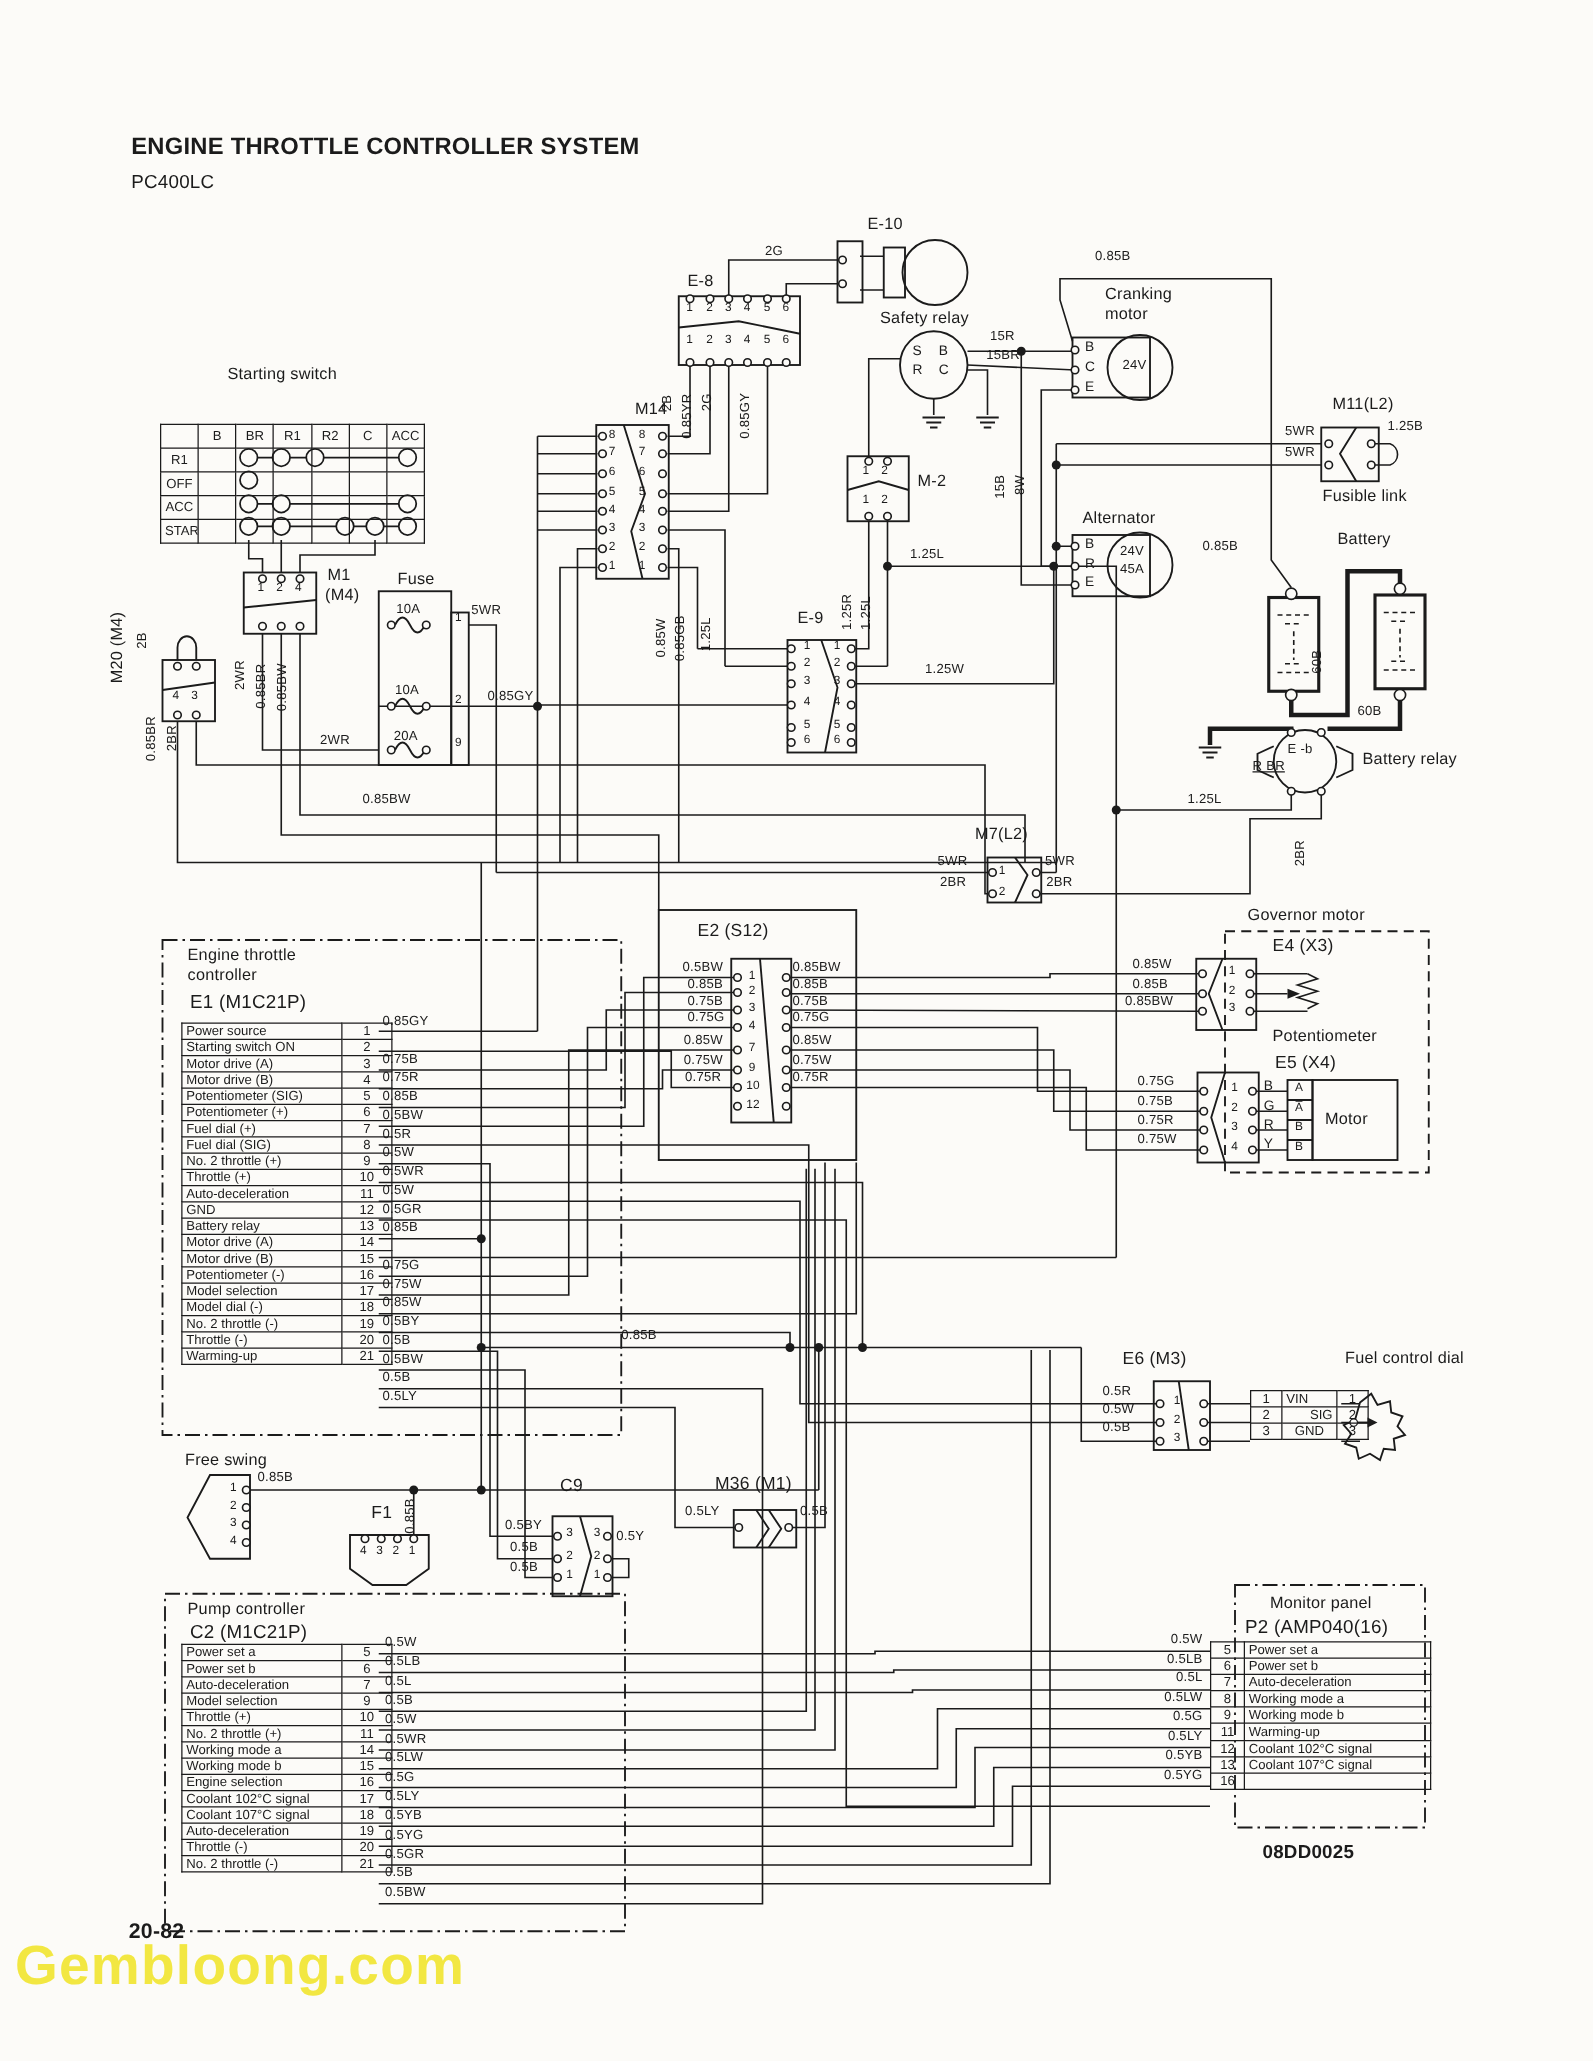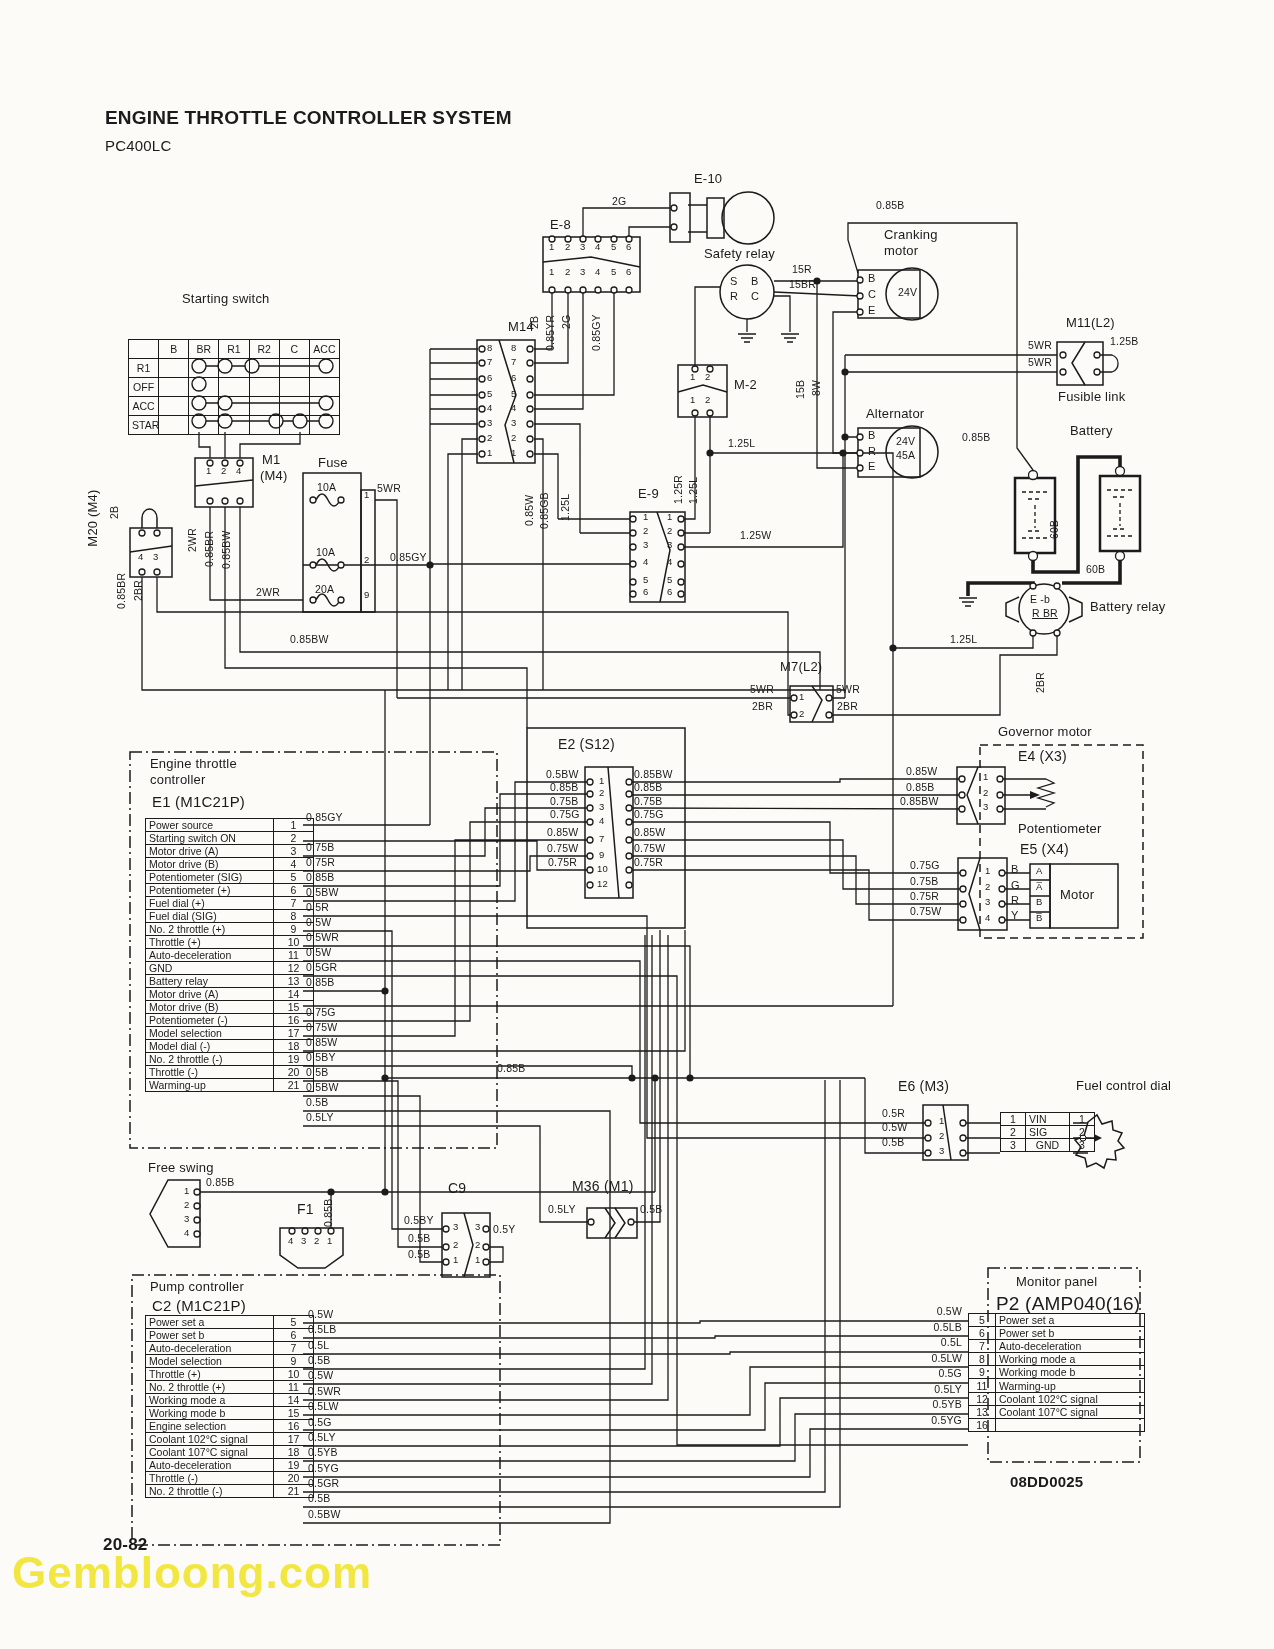--- a/index.html
+++ b/index.html
@@ -581,21 +581,21 @@
     </table>
   <table class="diag" id="dial-table" style="left:1000px;top:1112px;width:73px">
       <tbody>
         <tr>
           <td style="height:12px;width:18px;text-align:center">1</td>
           <td style="height:12px;width:37px;text-align:left">VIN</td>
           <td style="height:12px;width:18px;text-align:center">1</td>
         </tr>
         <tr>
           <td style="height:12px;width:18px;text-align:center">2</td>
-          <td style="height:12px;width:37px;text-align:left">SIG</td>
+          <td style="height:12px;width:37px;text-align:right">SIG</td>
           <td style="height:12px;width:18px;text-align:center">2</td>
         </tr>
         <tr>
           <td style="height:12px;width:18px;text-align:center">3</td>
           <td style="height:12px;width:37px;text-align:center">GND</td>
           <td style="height:12px;width:18px;text-align:center">3</td>
         </tr>
       </tbody>
     </table>
 
@@ -706,21 +706,21 @@
       <div class="lbl" style="left: 1066px; top: 316px; font-size: 13px;">M11(L2)</div>
       <div class="lbl" style="left: 1028px; top: 340px; font-size: 10.5px;">5WR</div>
       <div class="lbl" style="left: 1028px; top: 357px; font-size: 10.5px;">5WR</div>
       <div class="lbl" style="left: 1110px; top: 336px; font-size: 10.5px;">1.25B</div>
       <div class="lbl" style="left: 1058px; top: 390px; font-size: 13px;">Fusible link</div>
       <div class="lbl" style="left: 1070px; top: 424px; font-size: 13px;">Battery</div>
       <div class="lbl" style="left: 962px; top: 432px; font-size: 10.5px;">0.85B</div>
       <div class="lbl r" style="left: 1060px; top: 528px; font-size: 10.5px;">60B</div>
       <div class="lbl" style="left: 1086px; top: 564px; font-size: 10.5px;">60B</div>
       <div class="lbl" style="left: 1030px; top: 594px; font-size: 10.5px;">E -b</div>
-      <div class="lbl" style="left: 1032px; top: 608px; font-size: 10.5px; text-decoration: underline;">R BR</div>
+      <div class="lbl" style="left: 1002px; top: 608px; font-size: 10.5px; text-decoration: underline;">R BR</div>
       <div class="lbl" style="left: 1090px; top: 600px; font-size: 13px;">Battery relay</div>
       <div class="lbl" style="left: 950px; top: 634px; font-size: 10.5px;">1.25L</div>
       <div class="lbl r" style="left: 1046px; top: 682px; font-size: 10.5px;">2BR</div>
       <div class="lbl" style="left: 780px; top: 660px; font-size: 13px;">M7(L2)</div>
       <div class="lbl" style="left: 799px; top: 692px; font-size: 9.5px;">1</div>
       <div class="lbl" style="left: 799px; top: 709px; font-size: 9.5px;">2</div>
       <div class="lbl" style="left: 750px; top: 684px; font-size: 10.5px;">5WR</div>
       <div class="lbl" style="left: 752px; top: 701px; font-size: 10.5px;">2BR</div>
       <div class="lbl" style="left: 836px; top: 684px; font-size: 10.5px;">5WR</div>
       <div class="lbl" style="left: 837px; top: 701px; font-size: 10.5px;">2BR</div>
@@ -842,21 +842,21 @@
       <div class="lbl" style="left: 308px; top: 1386px; font-size: 10.5px;">0.5WR</div>
       <div class="lbl" style="left: 308px; top: 1401px; font-size: 10.5px;">0.5LW</div>
       <div class="lbl" style="left: 308px; top: 1417px; font-size: 10.5px;">0.5G</div>
       <div class="lbl" style="left: 308px; top: 1432px; font-size: 10.5px;">0.5LY</div>
       <div class="lbl" style="left: 308px; top: 1447px; font-size: 10.5px;">0.5YB</div>
       <div class="lbl" style="left: 308px; top: 1463px; font-size: 10.5px;">0.5YG</div>
       <div class="lbl" style="left: 308px; top: 1478px; font-size: 10.5px;">0.5GR</div>
       <div class="lbl" style="left: 308px; top: 1493px; font-size: 10.5px;">0.5B</div>
       <div class="lbl" style="left: 308px; top: 1509px; font-size: 10.5px;">0.5BW</div>
       <div class="lbl" style="left: 1016px; top: 1275px; font-size: 13px;">Monitor panel</div>
-      <div class="lbl" style="left: 996px; top: 1294px; font-size: 19px;">P2 (AMP040(16)</div>
+      <div class="lbl" style="left: 996px; top: 1294px; font-size: 15px;">P2 (AMP040(16)</div>
       <div class="lbl ra" style="left: 902px; top: 1306px; font-size: 10.5px; width: 60px;">0.5W</div>
       <div class="lbl ra" style="left: 902px; top: 1322px; font-size: 10.5px; width: 60px;">0.5LB</div>
       <div class="lbl ra" style="left: 902px; top: 1337px; font-size: 10.5px; width: 60px;">0.5L</div>
       <div class="lbl ra" style="left: 902px; top: 1353px; font-size: 10.5px; width: 60px;">0.5LW</div>
       <div class="lbl ra" style="left: 902px; top: 1368px; font-size: 10.5px; width: 60px;">0.5G</div>
       <div class="lbl ra" style="left: 902px; top: 1384px; font-size: 10.5px; width: 60px;">0.5LY</div>
       <div class="lbl ra" style="left: 902px; top: 1399px; font-size: 10.5px; width: 60px;">0.5YB</div>
       <div class="lbl ra" style="left: 902px; top: 1415px; font-size: 10.5px; width: 60px;">0.5YG</div>
       <div class="lbl" style="left: 206px; top: 466px; font-size: 9.5px;">1</div>
       <div class="lbl" style="left: 221px; top: 466px; font-size: 9.5px;">2</div>

